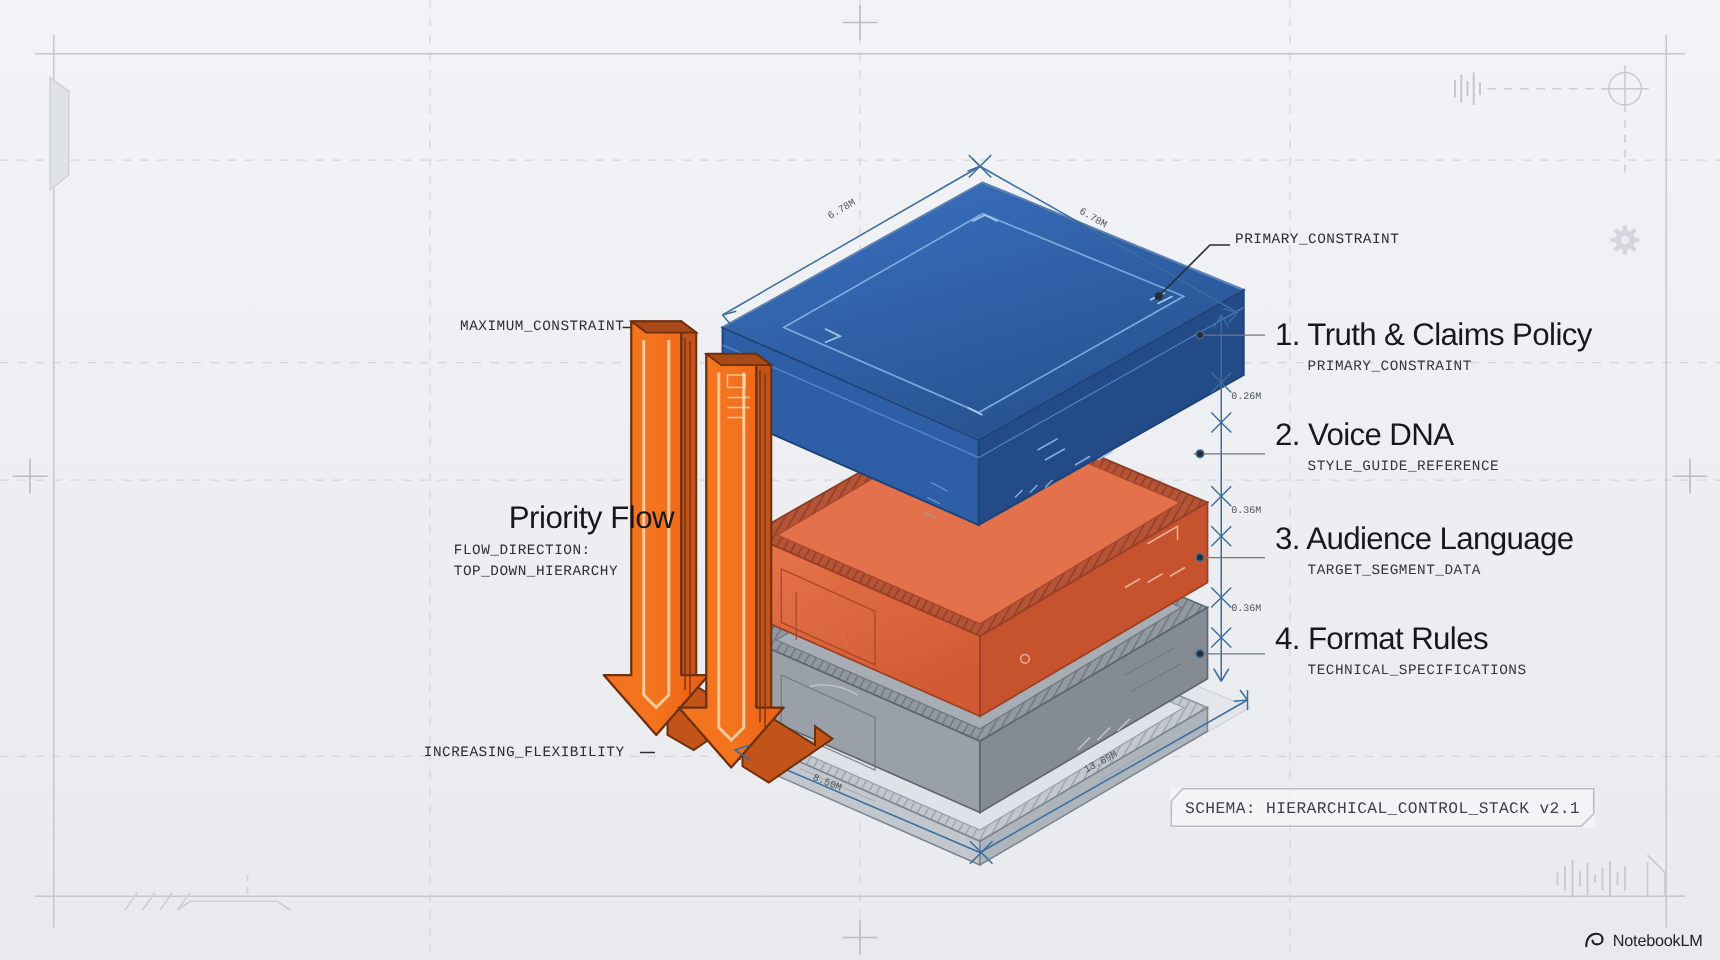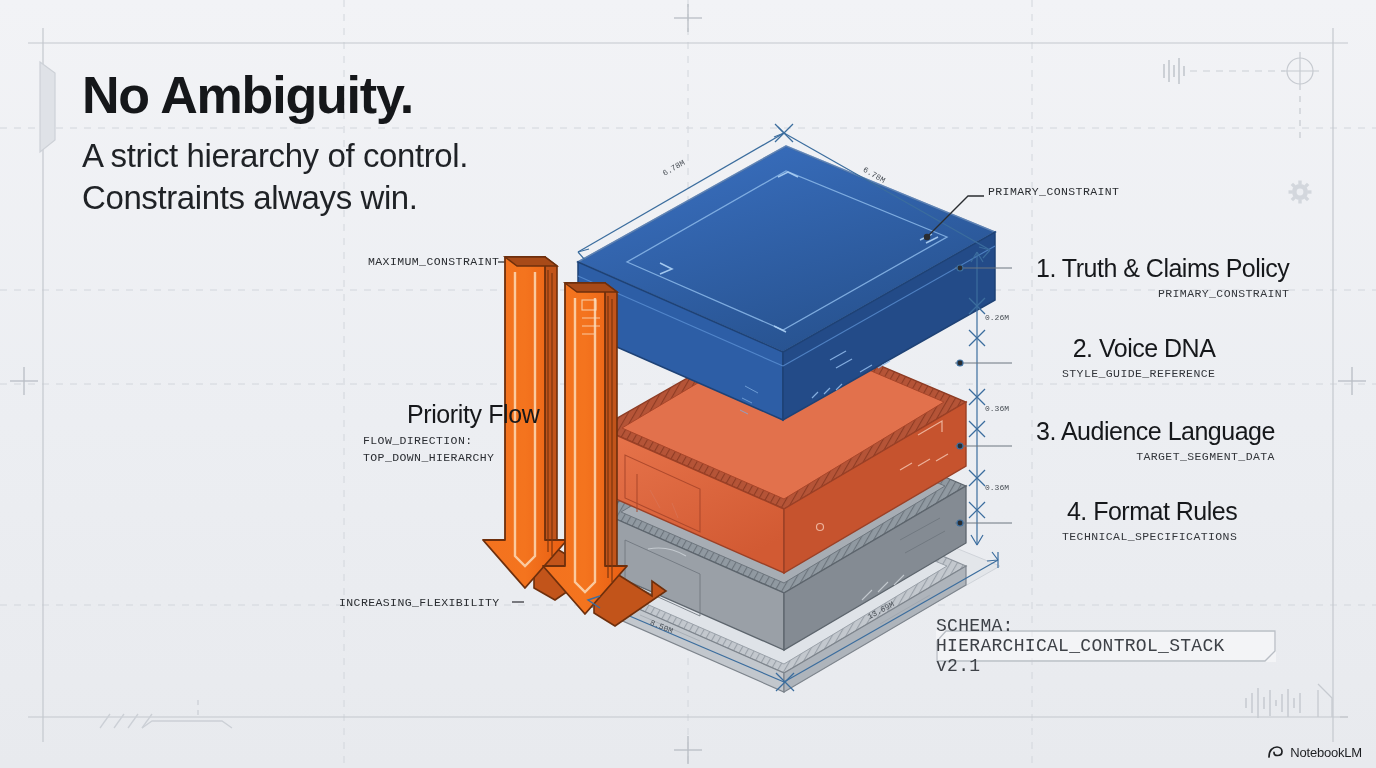--- a/index.html
+++ b/index.html
@@ -29,21 +29,21 @@
   #subtitle-wrap { margin-top:12px; }
 
   
   .mono {
     font-family:"Liberation Mono", monospace;
     letter-spacing:0.4px; color:#2a2d31;
   }
 
   
   #right-list { position:absolute; left:1020px; top:255px; width:340px; }
-  .list-item { position:absolute; left:16px;text-align:right; }
+  .list-item { position:absolute; left:0; }
   .li-title {
     font-size:25px; color:#16181b; letter-spacing:-0.5px;
     white-space:nowrap; line-height:1.1;
   }
   .li-sub {
     font-size:11.5px; margin-top:4px; margin-left:26px;
     color:#33363b; white-space:nowrap;
   }
   .dim-label {
     position:absolute; font-size:8px; color:#4b5158;
@@ -55,21 +55,21 @@
 
   
   #priority-flow { position:absolute; left:363px; top:400px; }
   #pf-title { font-size:25px; color:#16181b; letter-spacing:-0.4px;margin-left:44px; }
   #pf-sub { font-size:11.5px; line-height:1.45; margin-top:4px; color:#2b2e33; }
 
   
   #schema-badge {
     position:absolute; left:936px; top:630px; width:340px; height:32px;
     display:flex; align-items:center; justify-content:center;
-    font-size:18px; color:#3d4147; letter-spacing:0.3px;
+    font-size:13px; color:#3d4147; letter-spacing:0.3px;
     font-family:"Liberation Mono", monospace;
     background:rgba(255,255,255,0.45);
   }
 
   
   #watermark {
     position:absolute; right:14px; bottom:8px;
     display:flex; align-items:center; gap:6px;
     font-size:13px; color:#1d1f22; letter-spacing:-0.2px;
   }
@@ -171,27 +171,20 @@
         <rect x="-11.5" y="-1.7" width="4" height="3.4"></rect>
         <rect x="7.5" y="-1.7" width="4" height="3.4"></rect>
         <rect x="-1.7" y="-11.5" width="3.4" height="4" transform="rotate(45)"></rect>
         <rect x="-1.7" y="7.5" width="3.4" height="4" transform="rotate(45)"></rect>
         <rect x="-11.5" y="-1.7" width="4" height="3.4" transform="rotate(45)"></rect>
         <rect x="7.5" y="-1.7" width="4" height="3.4" transform="rotate(45)"></rect>
       </g>
     </g>
   </svg>
 
-  <div id="headline">
-    <div id="title">No Ambiguity.</div>
-    <div id="subtitle-wrap">
-      <div class="sub">A strict hierarchy of control.</div>
-      <div class="sub">Constraints always win.</div>
-    </div>
-  </div>
 
   <svg id="art" width="1376" height="768">
     <defs>
 
       <pattern id="ribB" width="6" height="6" patternUnits="userSpaceOnUse" patternTransform="rotate(30)">
         <rect width="6" height="6" fill="#b55437"></rect>
         <line x1="0" y1="0" x2="0" y2="6" stroke="#8e3c24" stroke-width="2.2"></line>
       </pattern>
       <pattern id="ribG" width="6" height="6" patternUnits="userSpaceOnUse" patternTransform="rotate(30)">
         <rect width="6" height="6" fill="#9099a1"></rect>

